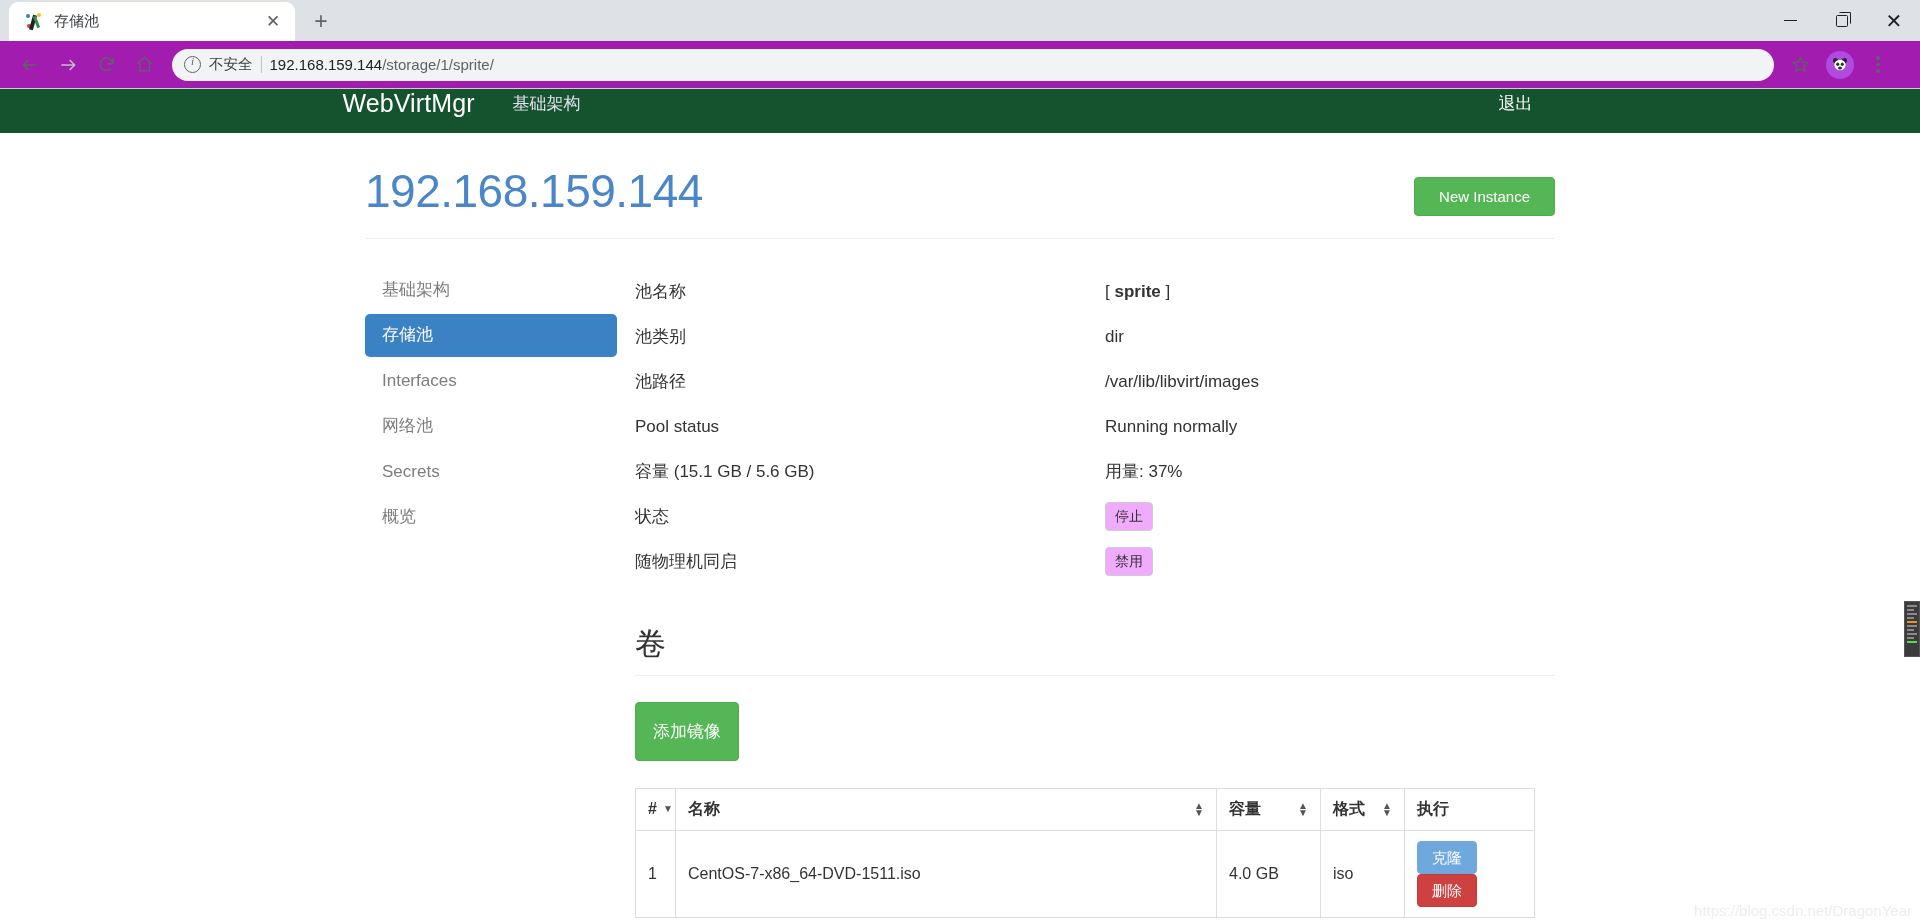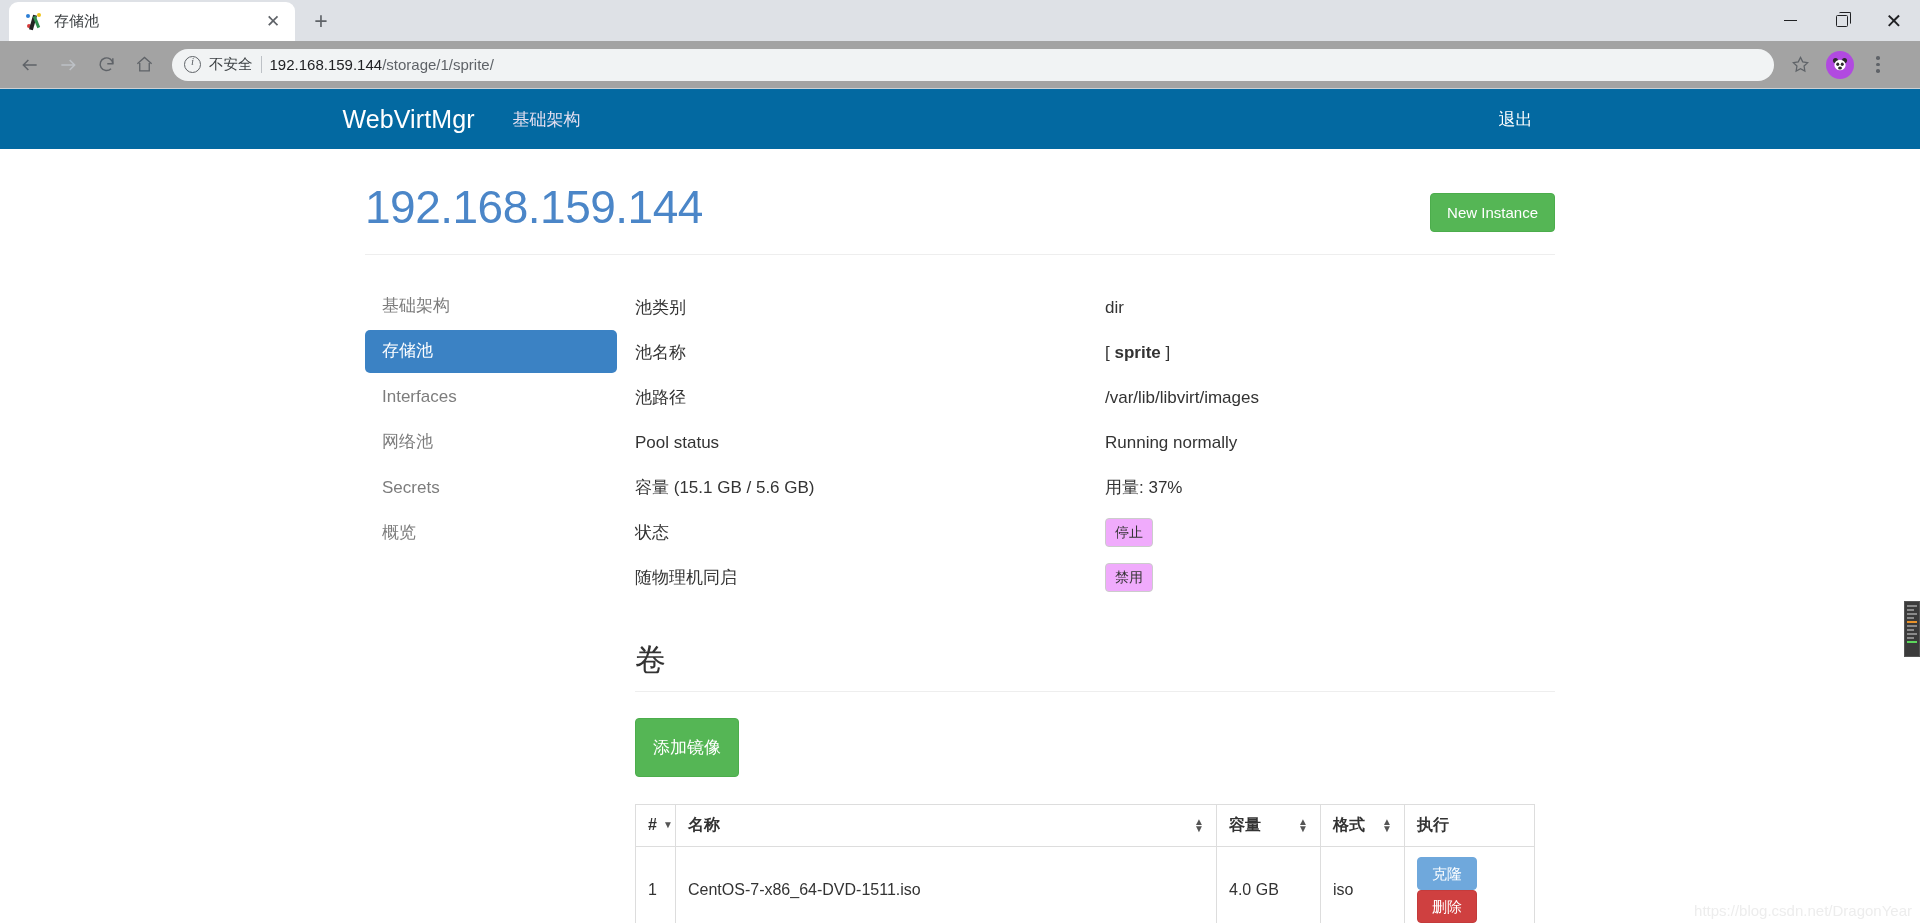--- a/index.html
+++ b/index.html
@@ -92,21 +92,21 @@
   .win-max-glyph::after {
     content: ""; position: absolute; left: 2px; top: -4px;
     width: 11px; height: 11px;
     border-top: 1.5px solid #202124; border-right: 1.5px solid #202124;
     border-radius: 1.5px;
   }
   .win-close-glyph { font-size: 20px; line-height: 1; font-weight: 300; color: #202124; }
 
   .toolbar {
     height: 48px;
-    background: #a3a3a3;
+    background: #a21caf;
     display: flex; align-items: center;
     padding: 0 26px 0 12px;
     gap: 2px;
     border-bottom: 1px solid #ccd0d4;
   }
   .nav-btn {
     width: 36px; height: 36px;
     display: flex; align-items: center; justify-content: center;
     color: #5f6368; border-radius: 50%;
   }
@@ -159,22 +159,22 @@
   
   #page {
     width: 1920px;
     height: 834px;
     background: #ffffff;
     position: relative;
     overflow: hidden;
   }
 
   .navbar {
-    height: 60px;
-    background: #0369a1;
+    height: 44px;
+    background: #14532d;
     display: flex;
     align-items: flex-end;
     padding: 0 45px 0 0;
   }
   .navbar-inner {
     width: 1190px;
     margin: 0 auto;
     display: flex;
     align-items: center;
     height: 60px;
@@ -219,21 +219,21 @@
     border-radius: 4px;
     font-size: 15px;
     line-height: 1;
     border: 1px solid transparent;
     white-space: nowrap;
   }
   .btn-new-instance {
     background: #55b655;
     border-color: #4cad4c;
     color: #ffffff;
-    padding: 11px 16px;
+    padding: 11px 24px;
     margin-top: 10px;
   }
 
   .body-row {
     display: flex;
     padding-top: 30px;
   }
   .sidebar {
     width: 270px;
     flex: 0 0 270px;
@@ -479,27 +479,27 @@
         <a class="nav-pill active">存储池</a>
         <a class="nav-pill">Interfaces</a>
         <a class="nav-pill">网络池</a>
         <a class="nav-pill">Secrets</a>
         <a class="nav-pill">概览</a>
       </div>
 
       <div class="content">
 
         <div class="dl-row">
+          <div class="dl-key">池名称</div>
+          <div class="dl-val bold-brackets">[&nbsp;<b>sprite</b>&nbsp;]</div>
+        </div>
+
+        <div class="dl-row">
           <div class="dl-key">池类别</div>
           <div class="dl-val">dir</div>
-        </div>
-
-        <div class="dl-row">
-          <div class="dl-key">池名称</div>
-          <div class="dl-val bold-brackets">[&nbsp;<b>sprite</b>&nbsp;]</div>
         </div>
 
         <div class="dl-row">
           <div class="dl-key">池路径</div>
           <div class="dl-val">/var/lib/libvirt/images</div>
         </div>
 
         <div class="dl-row">
           <div class="dl-key">Pool status</div>
           <div class="dl-val">Running normally</div>

